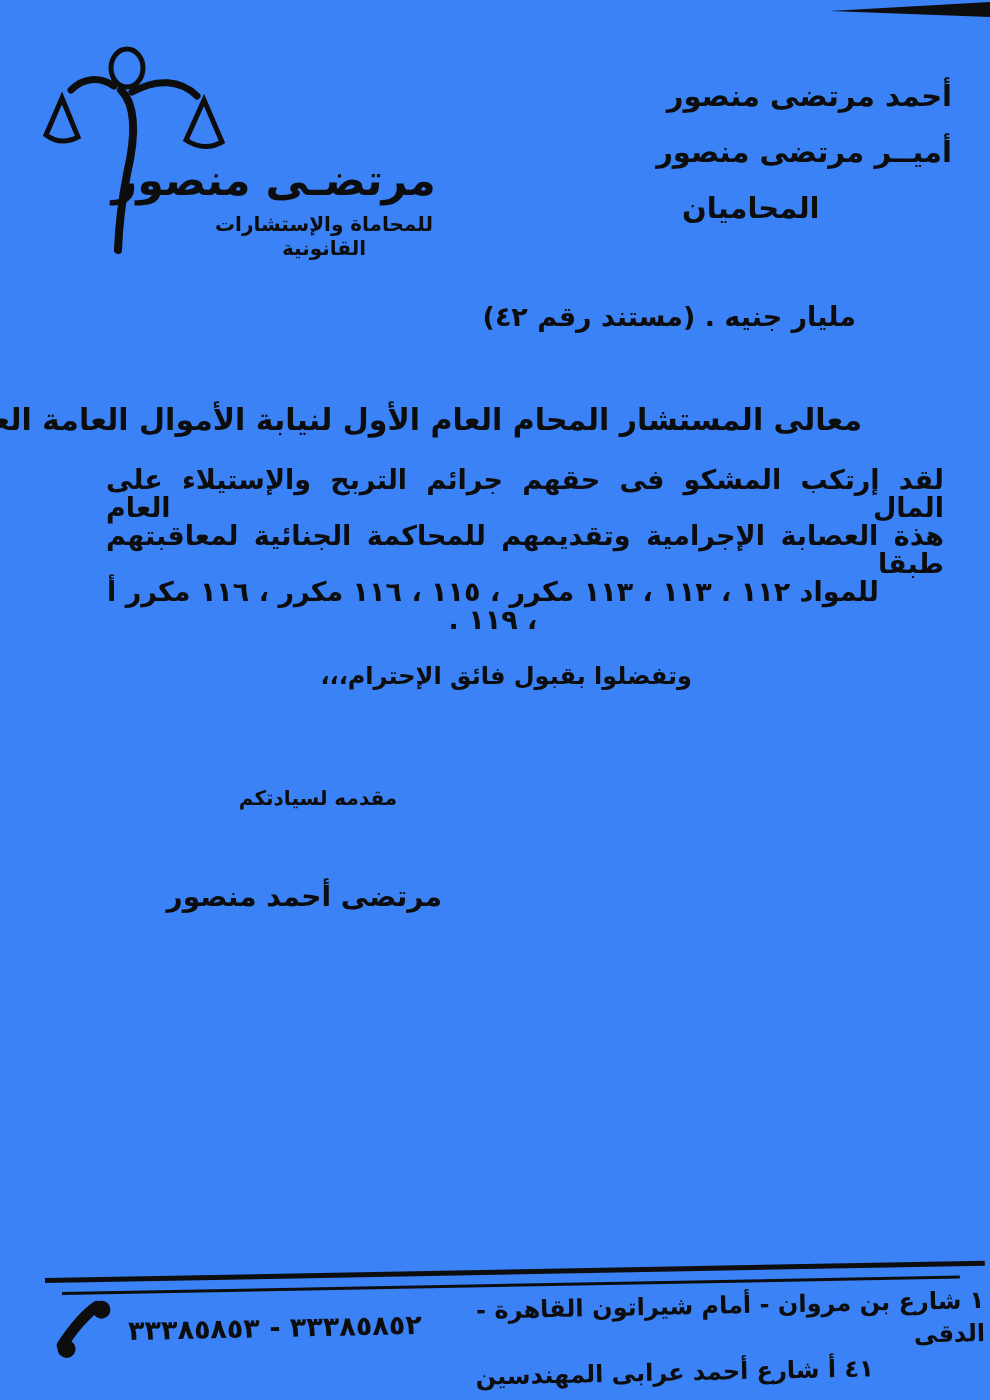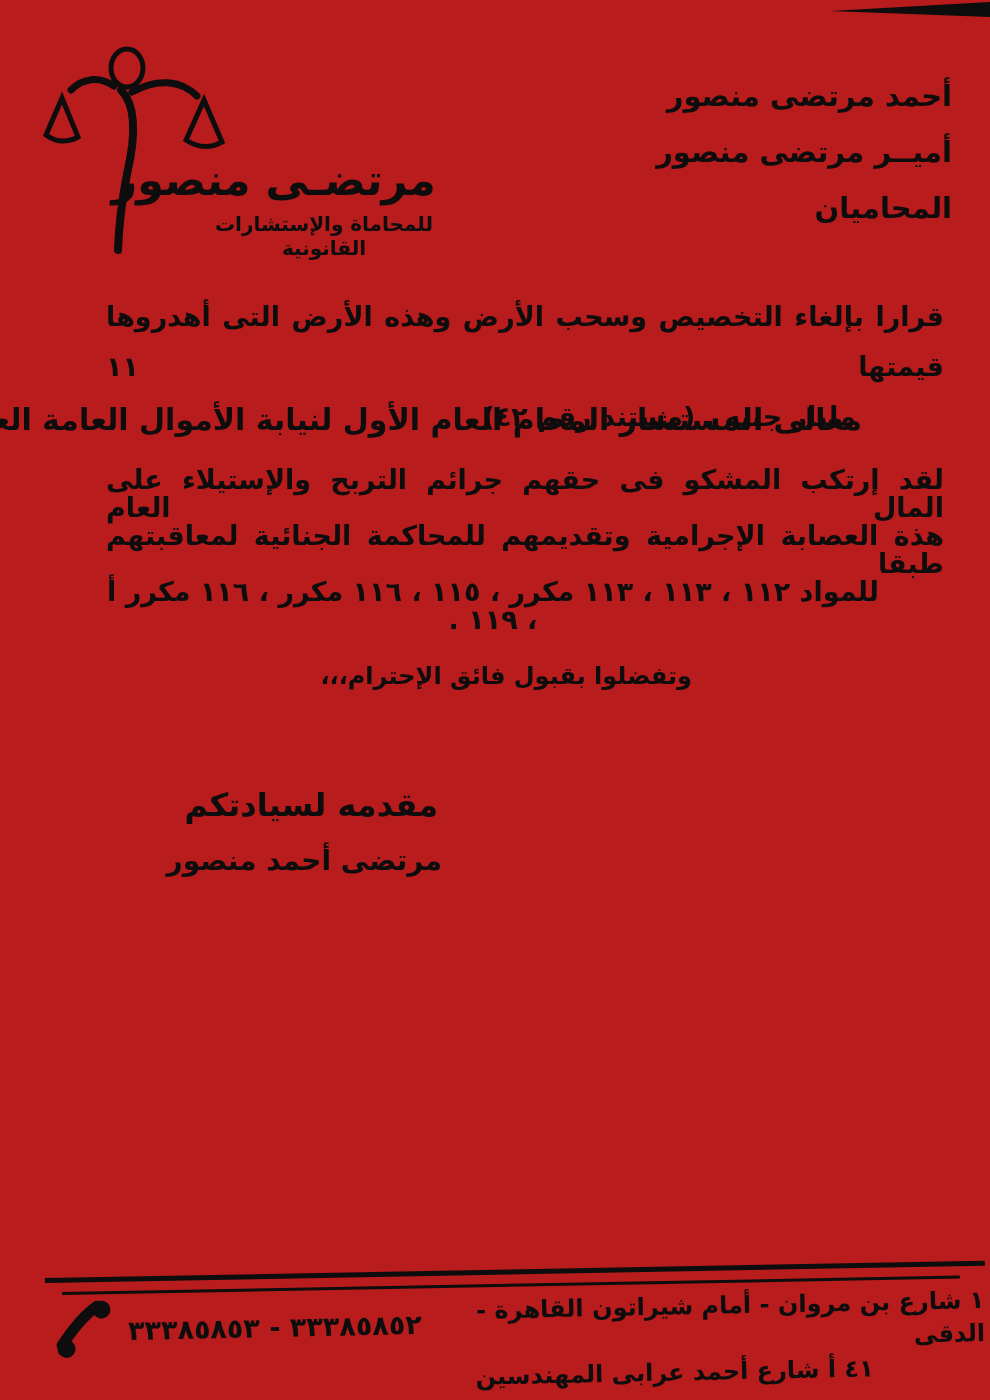--- a/index.html
+++ b/index.html
@@ -1,30 +1,30 @@
 <!DOCTYPE html>
 <html lang="ar"><head>
 <meta charset="utf-8">
 <style>
   html,body{margin:0;padding:0;background:#e8e8e8;}
   .page{
     position:relative;
     width:990px;height:1400px;
-    background:#b91c1c;
+    background:#3b82f6;
     overflow:hidden;
     font-family:"DejaVu Sans", sans-serif;
     color:#0d0d0d;
   }
   
   .attorneys{
     position:absolute;top:68px;right:38px;width:330px;
     direction:rtl;text-align:right;
     font-weight:bold;font-size:29px;line-height:56px;
   }
-  .attorneys .line3{padding-left:60px;text-align:right;}
+  .attorneys .line3{padding-left:60px;text-align:left;}
   .logo{position:absolute;left:35px;top:42px;width:420px;height:215px;}
   .logo svg{position:absolute;left:0;top:0;}
   .brand{
     position:absolute;left:78px;top:108px;width:340px;
     direction:rtl;text-align:left;
     font-weight:900;font-size:43px;line-height:60px;
     white-space:nowrap;
     transform:skewX(-4deg);
   }
   .tagline{
@@ -46,24 +46,24 @@
     font-weight:bold;font-size:27px;line-height:28px;direction:rtl;}
   .para2 .lastline{text-align:center;padding-right:64px;}
   .closing{
     position:absolute;right:298px;top:662px;
     direction:rtl;white-space:nowrap;
     font-weight:bold;font-size:24px;
   }
   .sig-presented{
     position:absolute;left:198px;top:786px;width:240px;
     direction:rtl;text-align:center;white-space:nowrap;
-    font-weight:700;font-size:32px;letter-spacing:1px;
+    font-weight:700;font-size:20px;letter-spacing:1px;
   }
   .sig-name{
-    position:absolute;left:192px;top:844px;width:250px;
+    position:absolute;left:192px;top:880px;width:250px;
     direction:rtl;text-align:center;white-space:nowrap;
     font-weight:700;font-size:28px;
   }
   
   .rule1{position:absolute;left:45px;top:1278px;width:940px;height:5px;
     background:#0d0d0d;transform:rotate(-1.05deg);transform-origin:left center;}
   .rule2{position:absolute;left:62px;top:1292px;width:898px;height:3px;
     background:#0d0d0d;transform:rotate(-1.05deg);transform-origin:left center;}
   .address{
     position:absolute;right:6px;top:1284px;width:560px;
@@ -111,21 +111,20 @@
         <path d="M27,56 L11,93 Q26,104 43,95 Z" stroke-width="5"></path>
 
         <path d="M169,58 L151,98 Q169,110 187,100 Z" stroke-width="5"></path>
       </g>
     </svg>
     <div class="brand">مرتضـى منصور</div>
     <div class="tagline">للمحاماة والإستشارات القانونية</div>
   </div>
 
   <div class="para1">
-    <div class="jline">قرارا بإلغاء التخصيص وسحب الأرض وهذه الأرض التى أهدروها قيمتها ١١</div>
     <div class="pline2">مليار جنيه . (مستند رقم ٤٢)</div>
   </div>
 
   <div class="addressee">معالى المستشار المحام العام الأول لنيابة الأموال العامة العليا</div>
 
   <div class="para2">
     <div class="jline">لقد إرتكب المشكو فى حقهم جرائم التربح والإستيلاء على المال العام</div>
     <div class="jline">هذة العصابة الإجرامية وتقديمهم للمحاكمة الجنائية لمعاقبتهم طبقا</div>
     <div class="lastline">للمواد ١١٢ ، ١١٣ ، ١١٣ مكرر ، ١١٥ ، ١١٦ مكرر ، ١١٦ مكرر أ ، ١١٩ .</div>
   </div>

